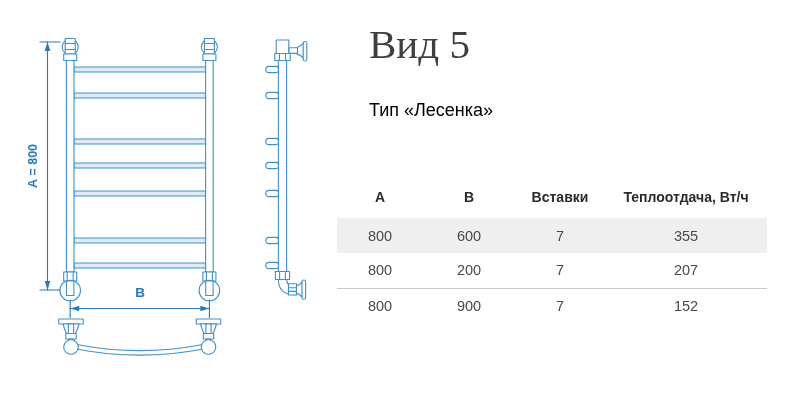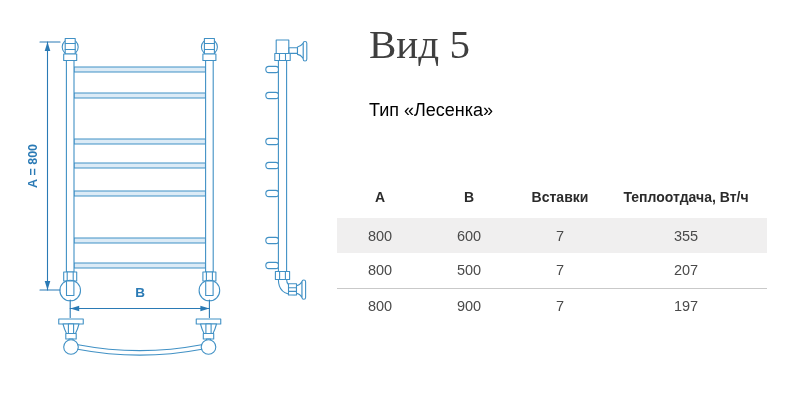--- a/index.html
+++ b/index.html
@@ -199,27 +199,27 @@
       </thead>
       <tbody>
         <tr class="row-stripe">
           <td>800</td>
           <td>600</td>
           <td>7</td>
           <td>355</td>
         </tr>
         <tr>
           <td>800</td>
-          <td>500</td>
+          <td>200</td>
           <td>7</td>
           <td>207</td>
         </tr>
         <tr class="row-bordered">
           <td>800</td>
           <td>900</td>
           <td>7</td>
-          <td>197</td>
+          <td>152</td>
         </tr>
       </tbody>
     </table>
   </div>
 
 </div>
 
 </body></html>

